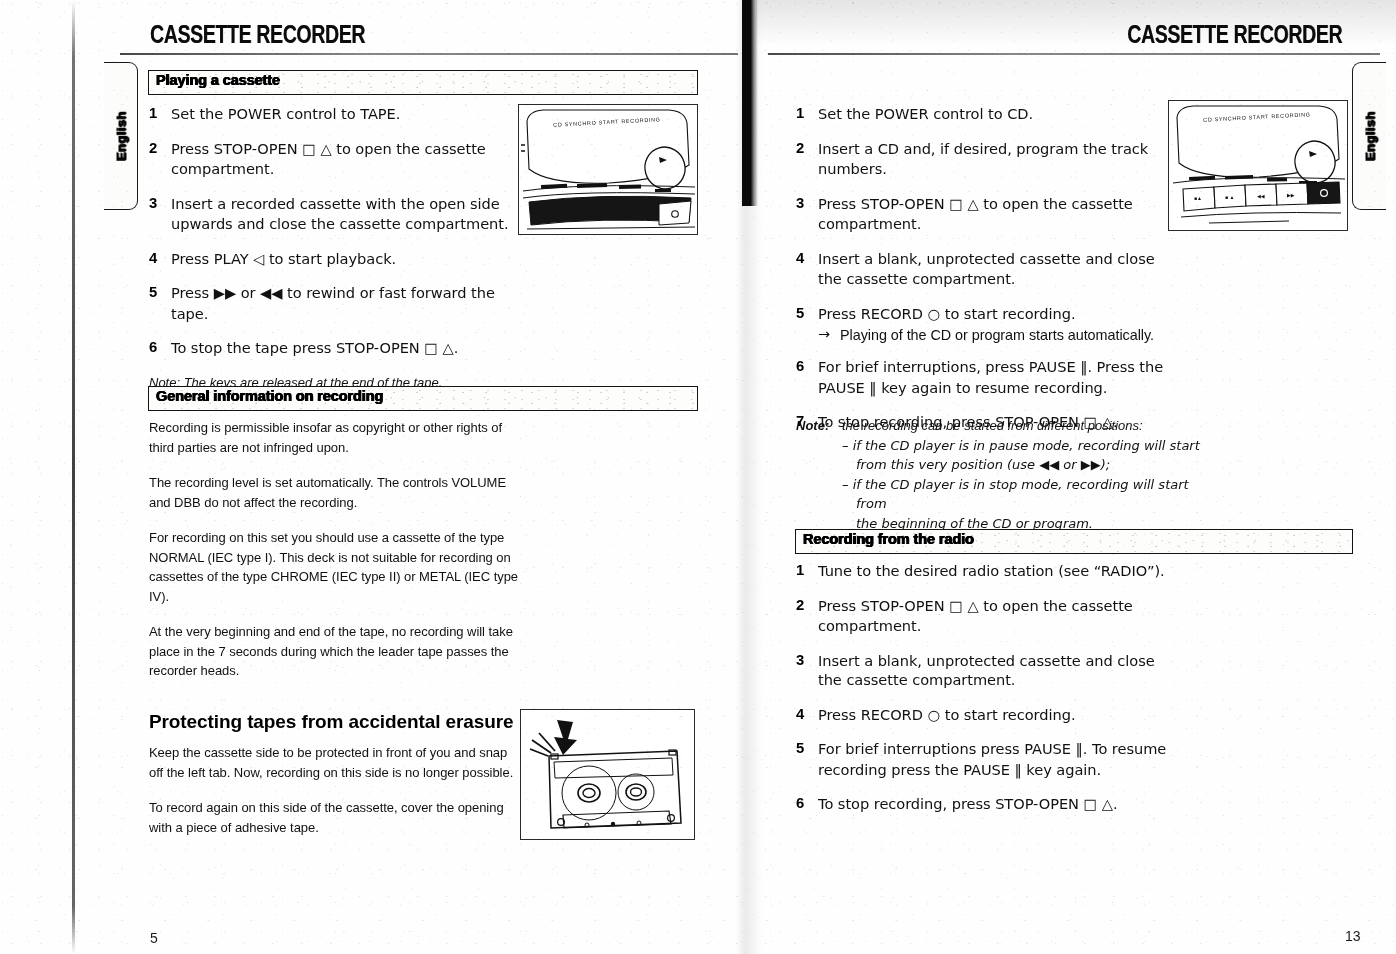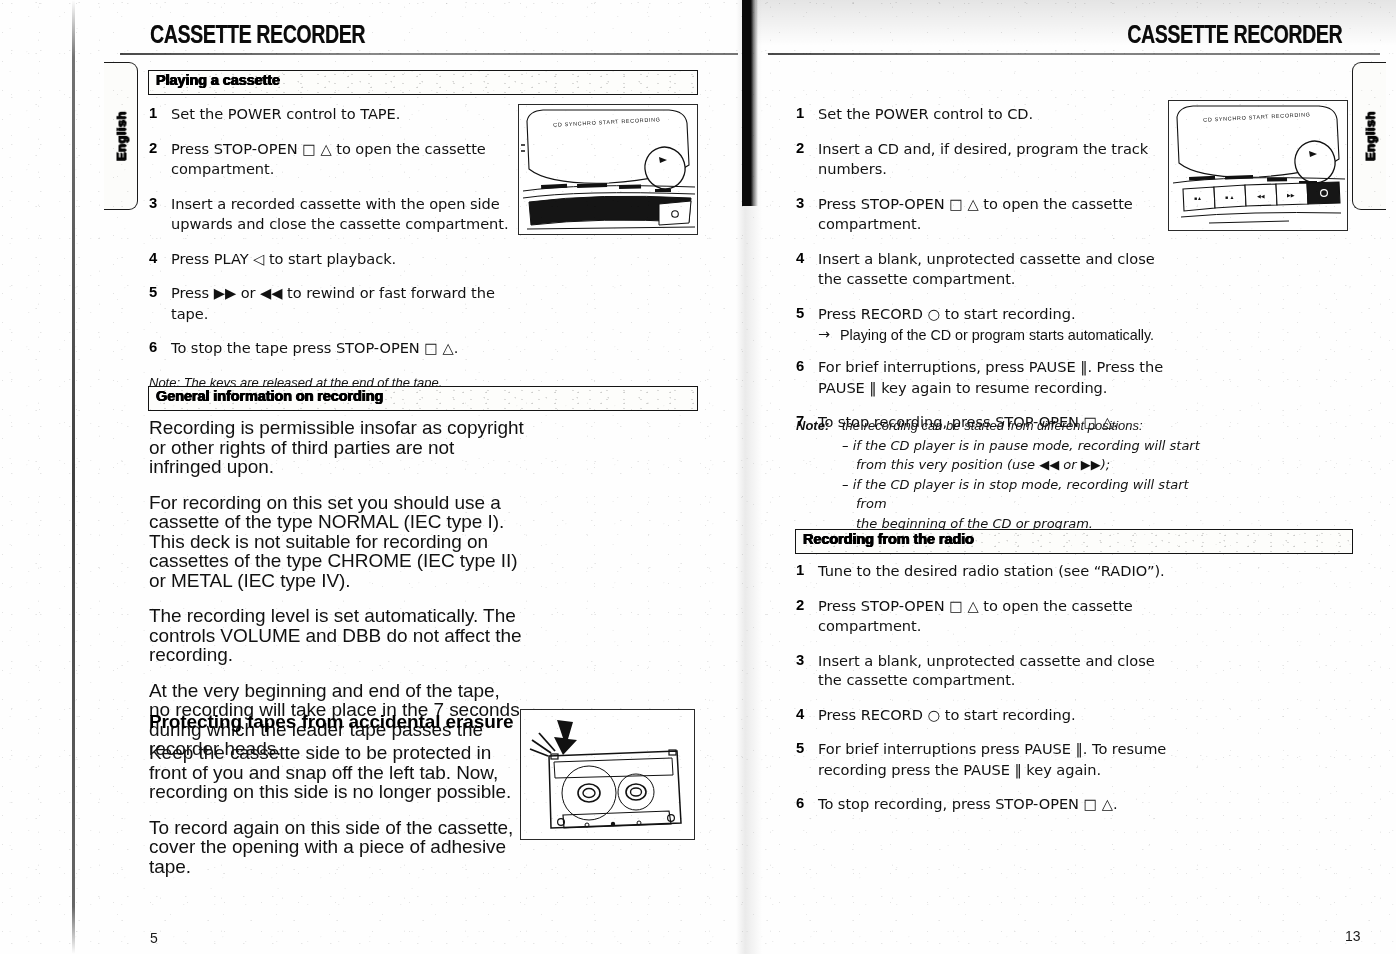--- a/index.html
+++ b/index.html
@@ -155,21 +155,21 @@
   }
   .sub {
     position: relative;
     padding-left: 22px;
     margin-top: 2px;
     font-size: 14.4px;
     line-height: 19px;
   }
   .sub .arrow { position: absolute; left: 0; top: -1px; }
   .para {
-    font-size: 19px;
+    font-size: 13px;
     line-height: 19.5px;
     color: #111;
     margin-bottom: 16px;
     letter-spacing: -.05px;
   }
   .note {
     font-size: 13px;
     line-height: 19.5px;
     font-style: italic;
     color: #111;
@@ -274,22 +274,22 @@
       </svg>
     </div>
 
     <div class="sec" style="left:148px; top:386px; width:550px;">
       <div class="sec-dirt"></div>
       <div class="sec-label">General information on recording</div>
     </div>
 
     <div class="col" style="left:149px; top:418px; width:375px;">
       <div class="para">Recording is permissible insofar as copyright or other rights of third parties are not infringed upon.</div>
+      <div class="para">The recording level is set automatically. The controls VOLUME and DBB do not affect the recording.</div>
       <div class="para">For recording on this set you should use a cassette of the type NORMAL (IEC type I). This deck is not suitable for recording on cassettes of the type CHROME (IEC type II) or METAL (IEC type IV).</div>
-      <div class="para">The recording level is set automatically. The controls VOLUME and DBB do not affect the recording.</div>
       <div class="para">At the very beginning and end of the tape, no recording will take place in the 7 seconds during which the leader tape passes the recorder heads.</div>
     </div>
 
     <div class="col" style="left:149px; top:711px; width:372px;">
       <div class="subhead">Protecting tapes from accidental erasure</div>
       <div class="para">Keep the cassette side to be protected in front of you and snap off the left tab. Now, recording on this side is no longer possible.</div>
       <div class="para">To record again on this side of the cassette, cover the opening with a piece of adhesive tape.</div>
     </div>
 
     <div class="fig" style="left:520px; top:709px; width:175px; height:131px;">

